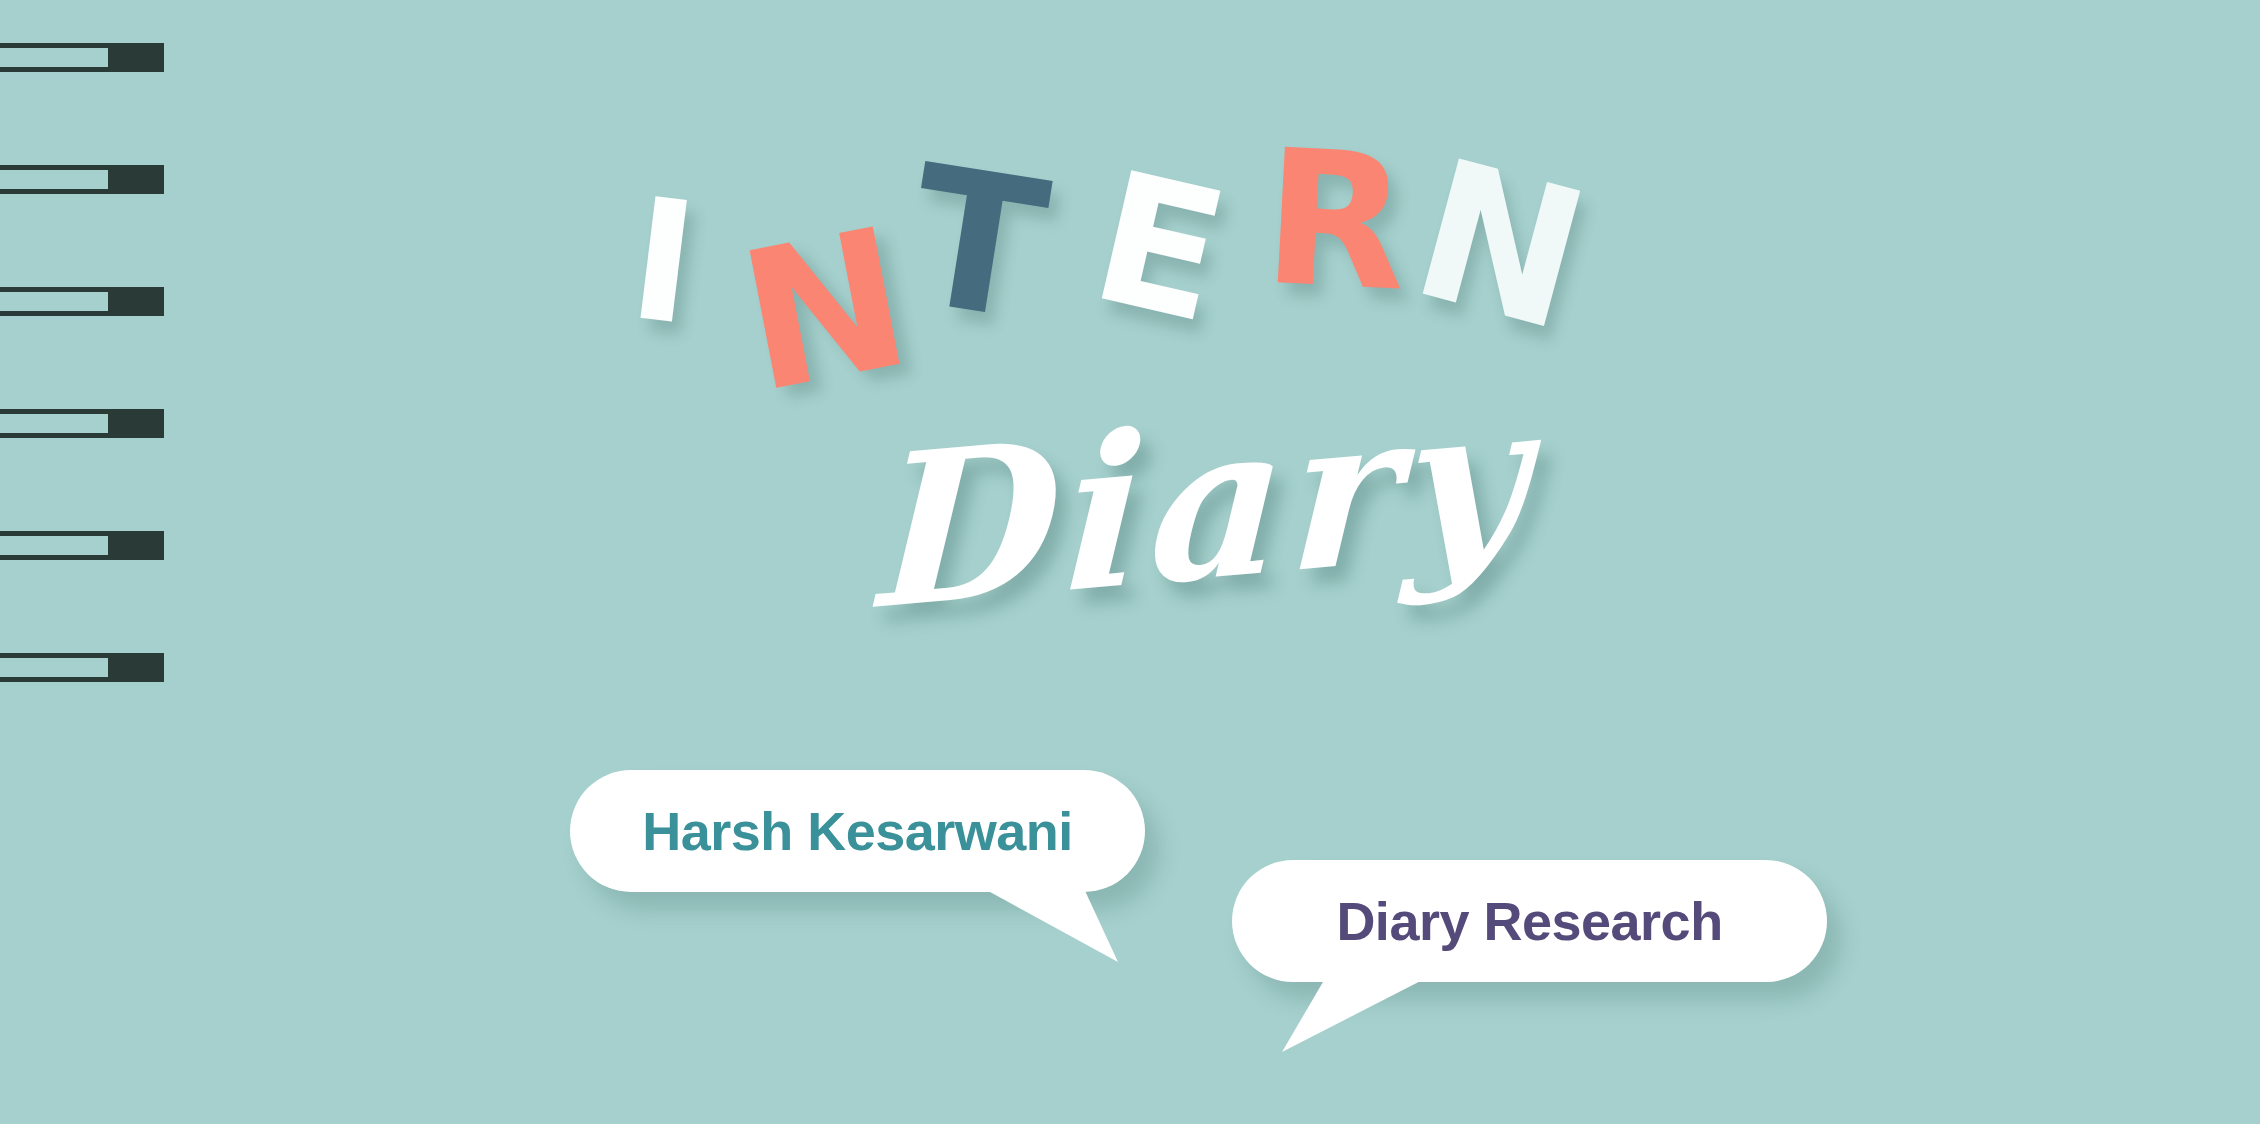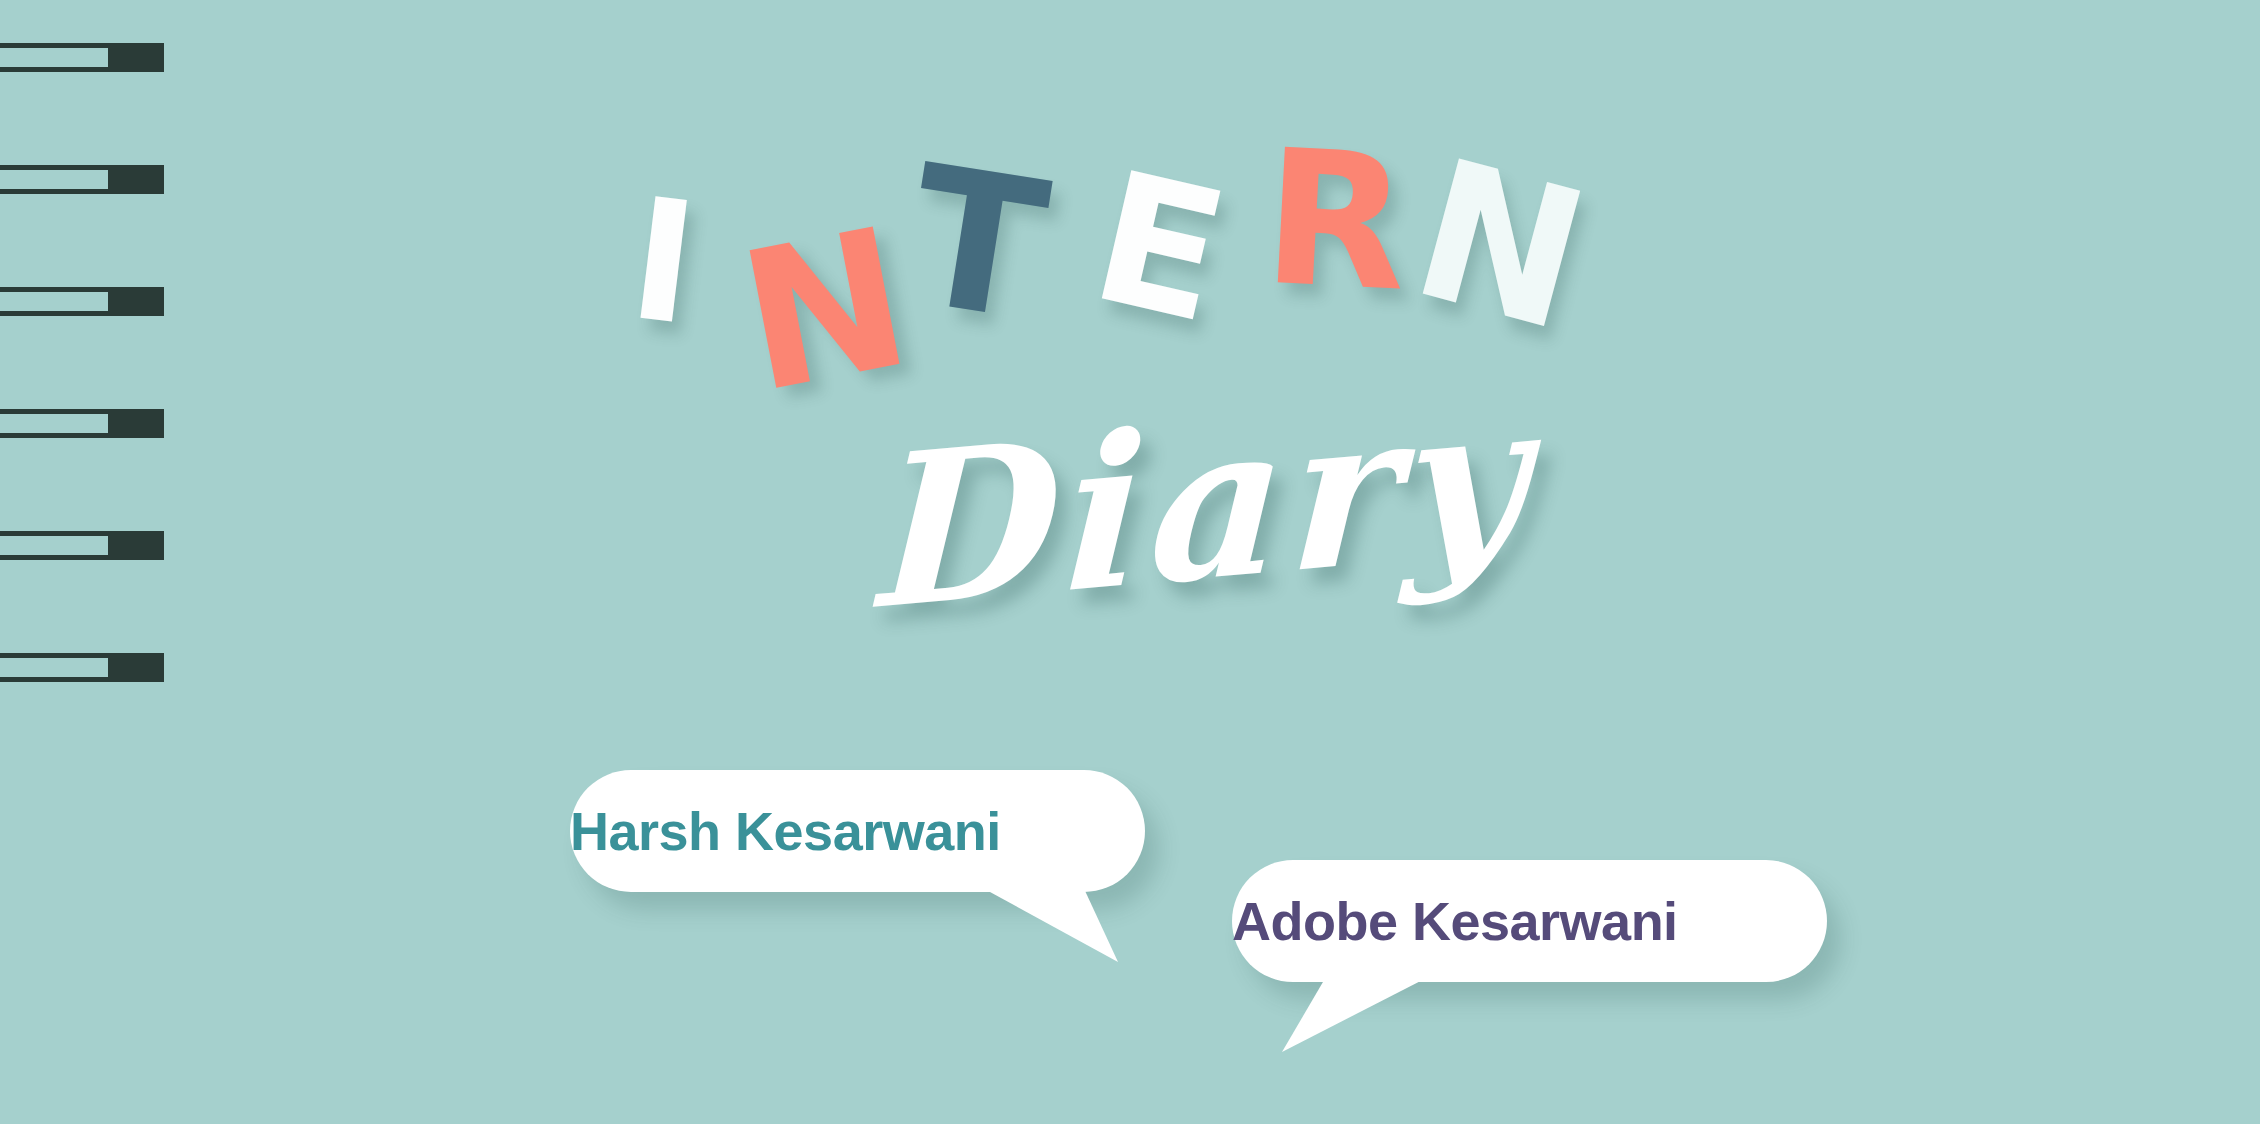--- a/index.html
+++ b/index.html
@@ -77,21 +77,21 @@
     white-space:pre;
   }
 
   
   .bubble {
     position:absolute;
     background:#ffffff;
     border-radius:70px;
     display:flex;
     align-items:center;
-    justify-content:flex-start;
+    justify-content:center;
     box-shadow: 14px 18px 22px rgba(40,85,82,0.20);
   }
   .bubble-label {
     font-family:"Liberation Sans", sans-serif;
     font-weight:bold;
     font-size:54px;
     letter-spacing:-0.5px;
     white-space:nowrap;
   }
 
@@ -159,19 +159,19 @@
   <div id="diary">Diary</div>
 
   <div class="bubble" id="bubble-name">
     <span class="bubble-label">Harsh Kesarwani</span>
   </div>
   <svg id="tail-name" viewBox="0 0 150 82" xmlns="http://www.w3.org/2000/svg">
     <polygon points="0,0 112,0 150,82" fill="#ffffff"></polygon>
   </svg>
 
   <div class="bubble" id="bubble-org">
-    <span class="bubble-label">Adobe Kesarwani</span>
+    <span class="bubble-label">Diary Research</span>
   </div>
   <svg id="tail-org" viewBox="0 0 160 82" xmlns="http://www.w3.org/2000/svg">
     <polygon points="160,0 48,0 0,82" fill="#ffffff"></polygon>
   </svg>
 
 </div>
 
 </body></html>

